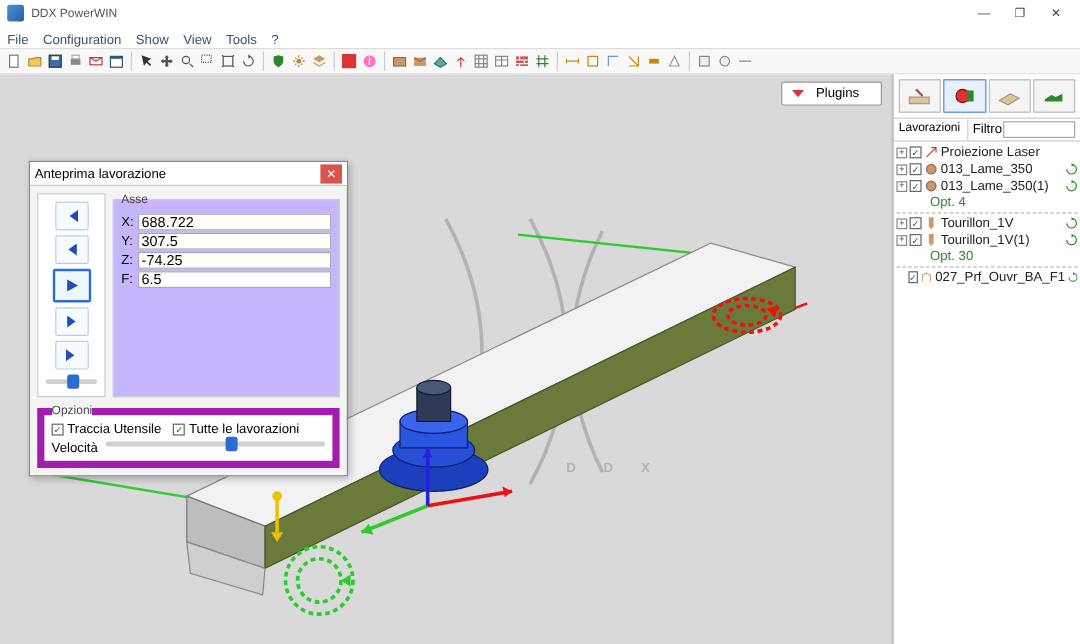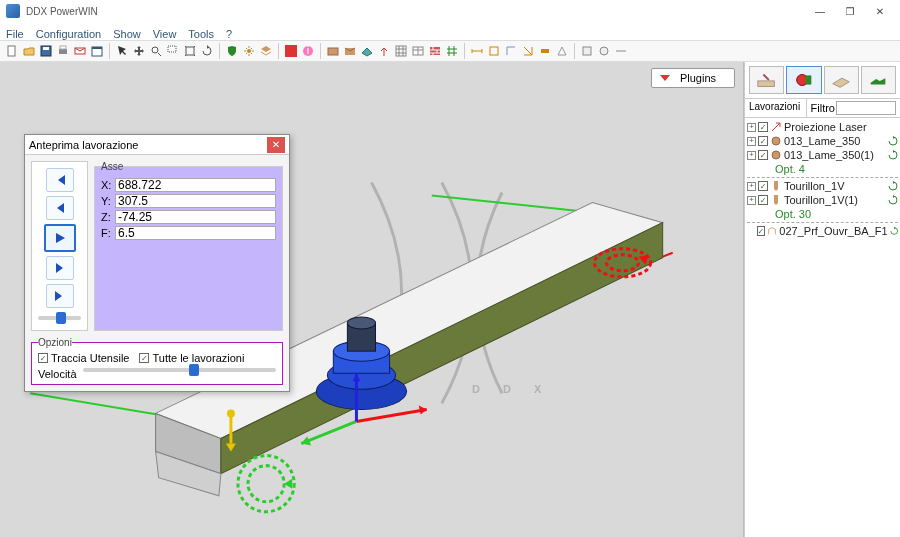--- a/index.html
+++ b/index.html
@@ -63,21 +63,21 @@
 .pbtn.play { border:2px solid #2b6cd4; width:32px; height:28px; background:#eef6ff;}
 .pbtn svg { width:14px;height:14px;}
 .slider-row { width:100%; display:flex; align-items:center; padding:4px 2px 0;}
 .slider { flex:1; height:4px; background:#d0d0d0; position:relative; border-radius:2px;}
 .thumb { position:absolute; top:-4px; width:10px; height:12px; background:#2b6cd4; border-radius:2px; }
 .axes { border:1px solid #ccc; background:#c4b5fd; padding:4px 6px; width:90px; }
 .axes legend, .box legend { font-size:10px; color:#444; }
 .ax-row { display:flex; align-items:center; gap:4px; margin:2px 0; }
 .ax-row label { width:10px; }
 .ax-row input { flex:1; border:1px solid #aaa; height:14px; font-size:12px; padding:0 2px; }
-.box { border:1px solid #a21caf; background:#fff; margin:0 6px 6px; padding:4px 6px; }
+.box { border:6px solid #a21caf; background:#fff; margin:0 6px 6px; padding:4px 6px; }
 .opts-row { display:flex; gap:10px; align-items:center; }
 .chk { display:flex; align-items:center; gap:3px; font-size:10px; }
 .chk .cbb { width:10px;height:10px;border:1px solid #666;display:flex;align-items:center;justify-content:center;font-size:8px;color:#1a7a1a;}
 .vel-row { display:flex; align-items:flex-start; gap:6px; margin-top:4px;}
 .vel-row .slider { flex:1; }
 
 
 .scene { position:absolute; inset:0; }
 
 </style>

